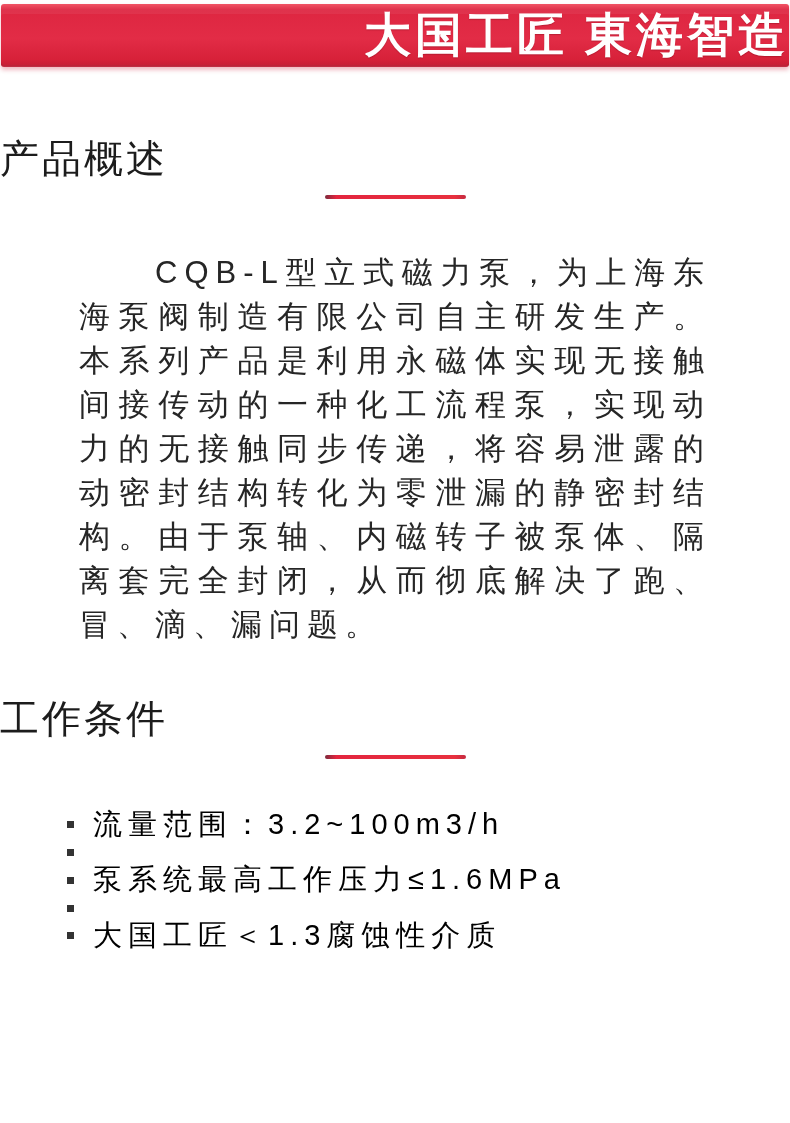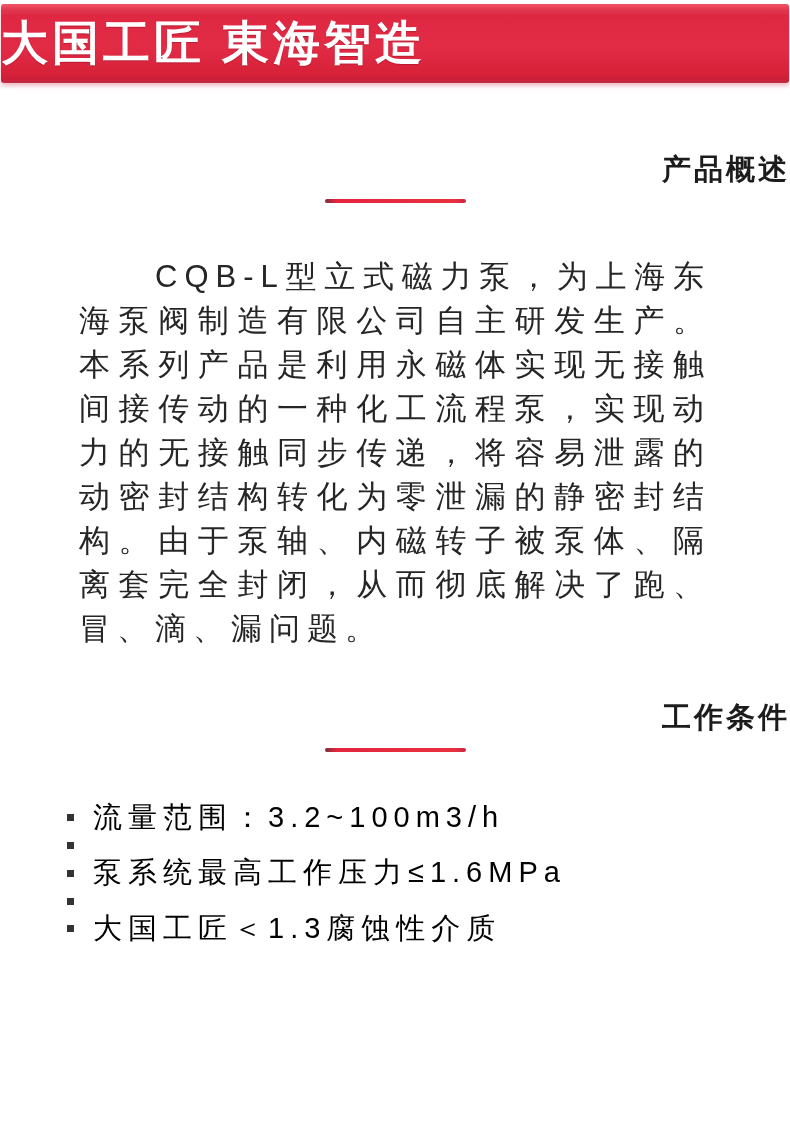--- a/index.html
+++ b/index.html
@@ -10,50 +10,50 @@
   body {
     width: 790px;
     height: 1123px;
     overflow: hidden;
     font-family: "Liberation Sans", "DejaVu Sans", sans-serif;
   }
 
   
   .banner {
     margin: 4px 1px 0 1px;
-    height: 79px;
+    height: 63px;
     border-radius: 3px;
     background: linear-gradient(180deg,
       #f04a5c 0%,
       #de2641 9%,
       #e22c46 55%,
       #d72139 88%,
       #c91f37 96%,
       #d8405a 100%);
     box-shadow: 0 3px 4px rgba(201, 31, 55, 0.30),
                 inset 0 -2px 0 rgba(130, 10, 25, 0.25),
                 inset 0 10px 0 rgba(255, 255, 255, 0.06);
     display: flex;
     align-items: center;
-    justify-content: flex-start;
+    justify-content: flex-end;
   }
   .banner-title {
     color: #ffffff;
     font-size: 47px;
     font-weight: bold;
     letter-spacing: 4px;
     white-space: pre;
     text-shadow: 0 1px 1px rgba(120, 8, 24, 0.35);
   }
 
   
   .section-title {
-    text-align: right;
-    font-size: 29px;
-    font-weight: bold;
+    text-align: left;
+    font-size: 39px;
+    font-weight: normal;
     color: #1c1c1c;
     letter-spacing: 3px;
     line-height: 1.15;
   }
   .overview .section-title { margin-top: 70px; }
   .conditions .section-title { margin-top: 50px; }
   .title-divider {
     width: 141px;
     height: 4px;
     margin: 13px auto 0 auto;

